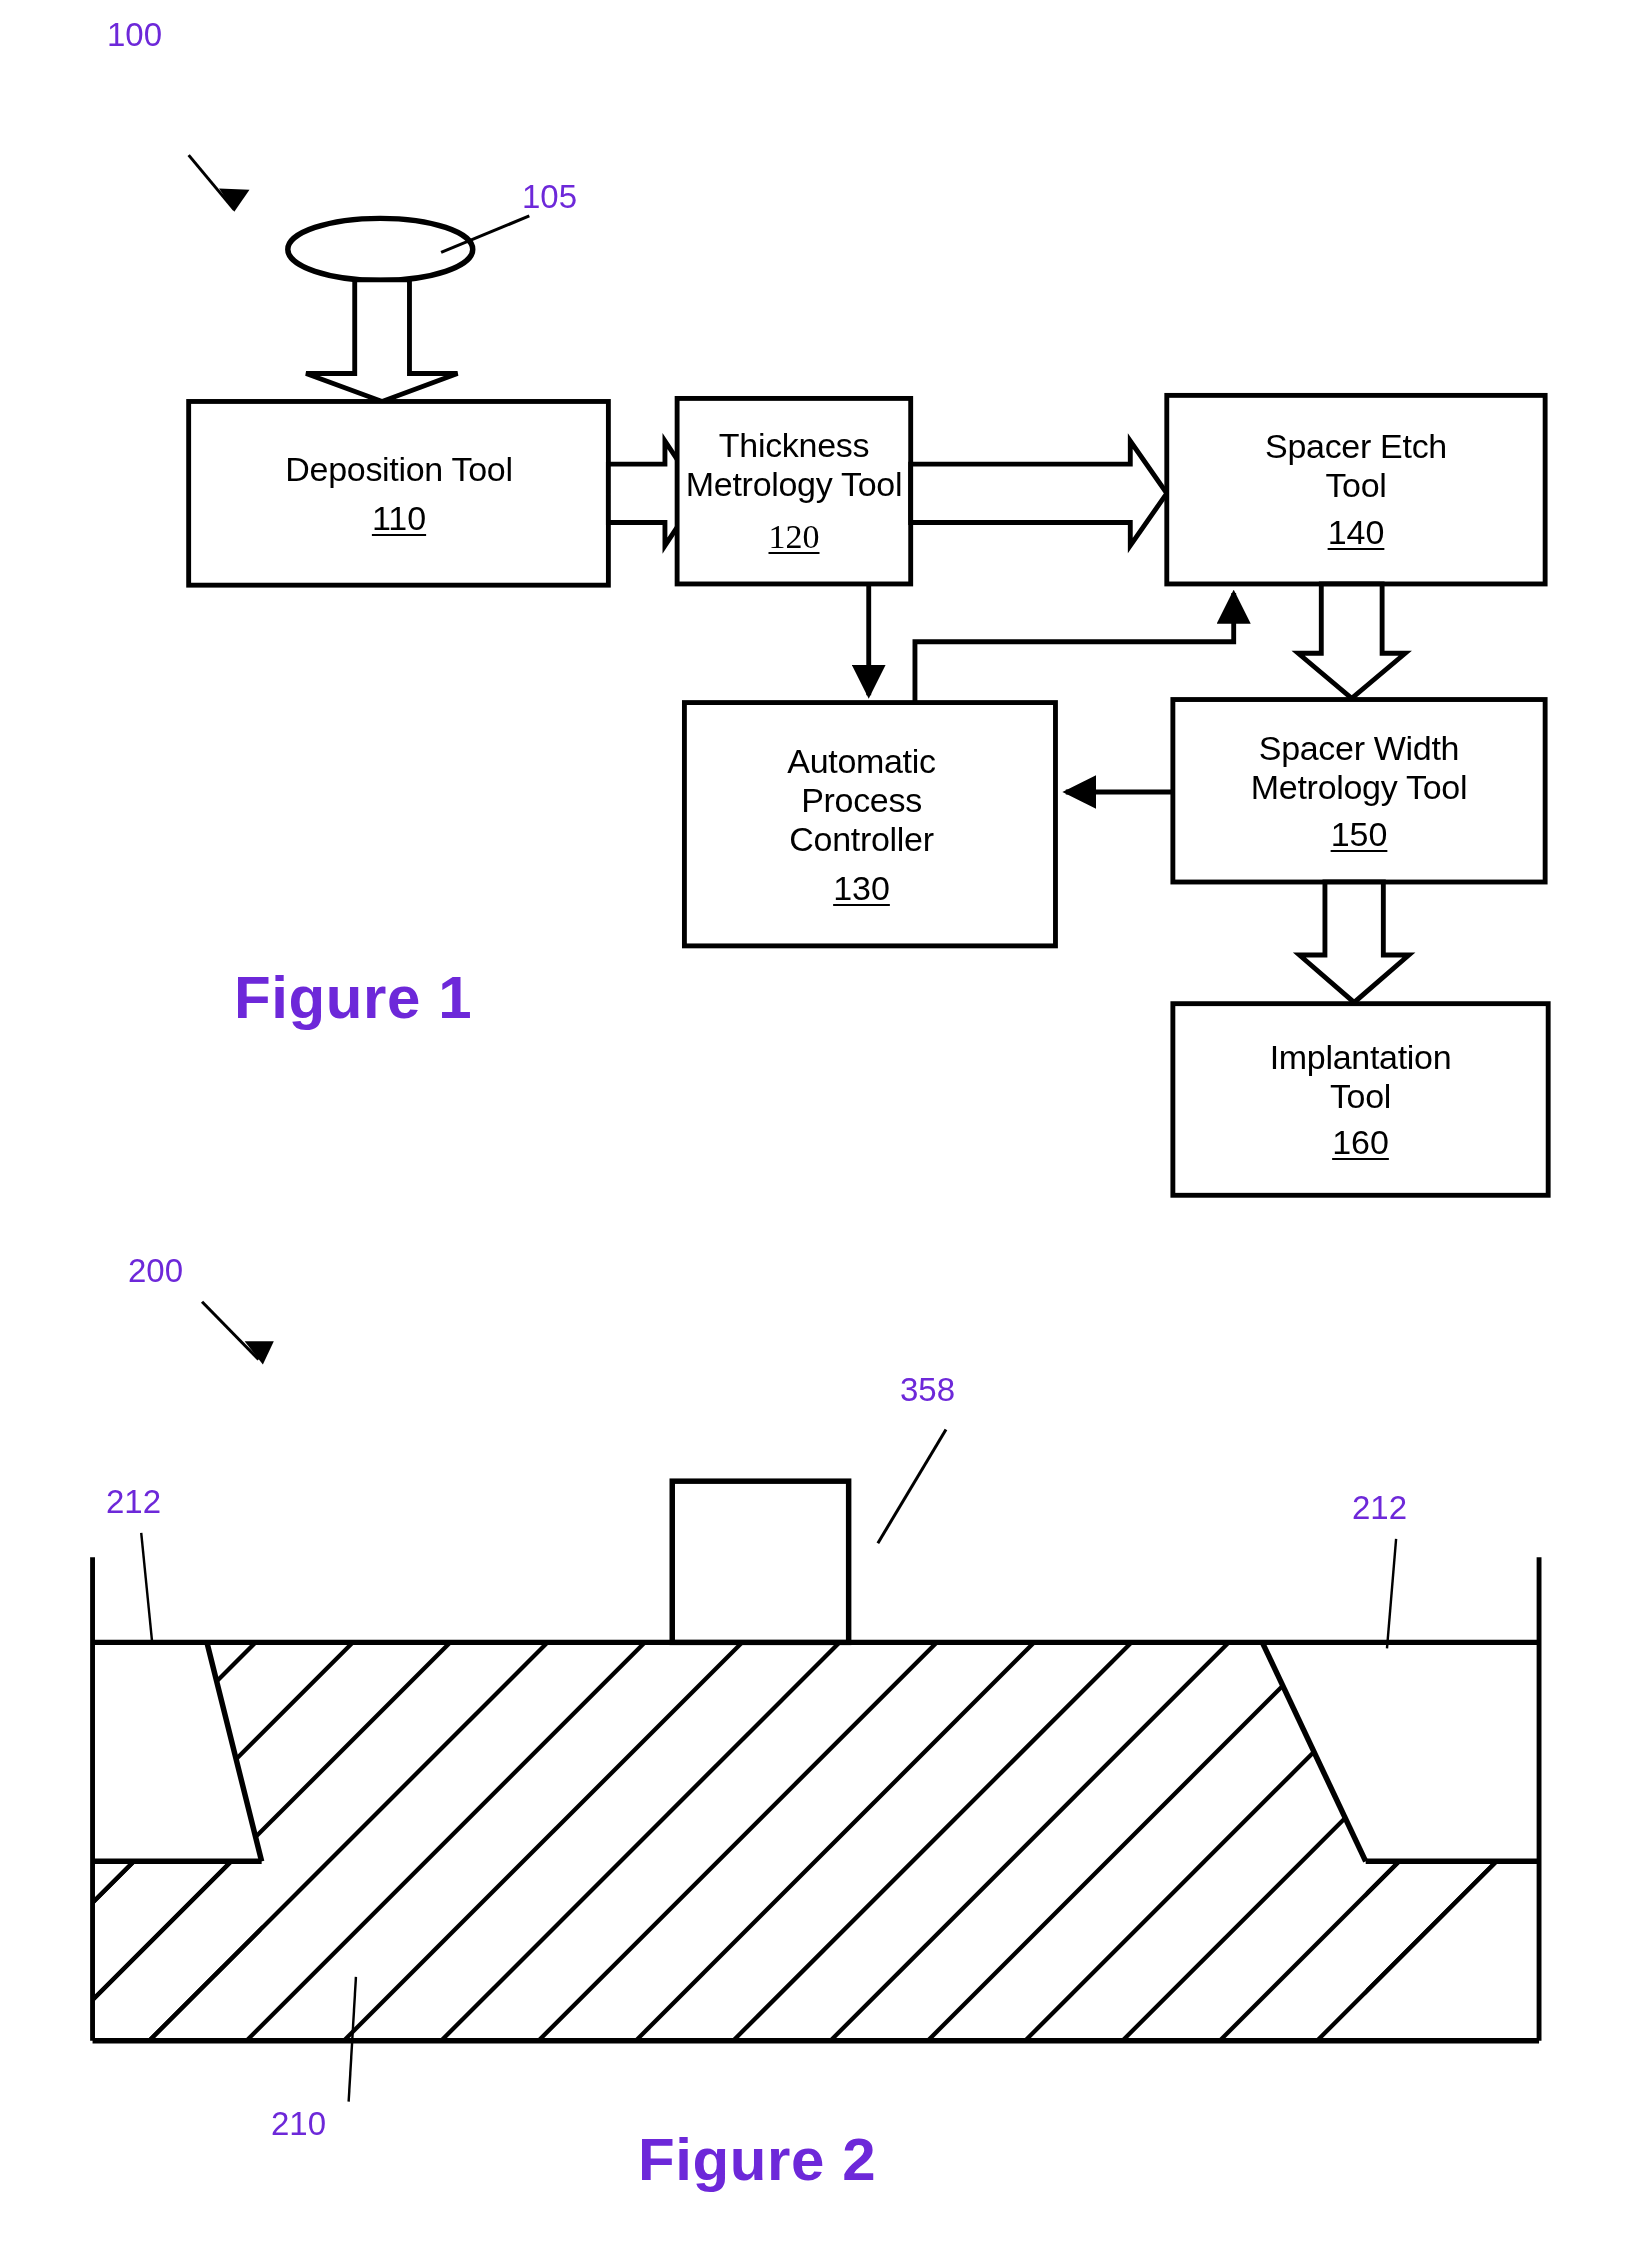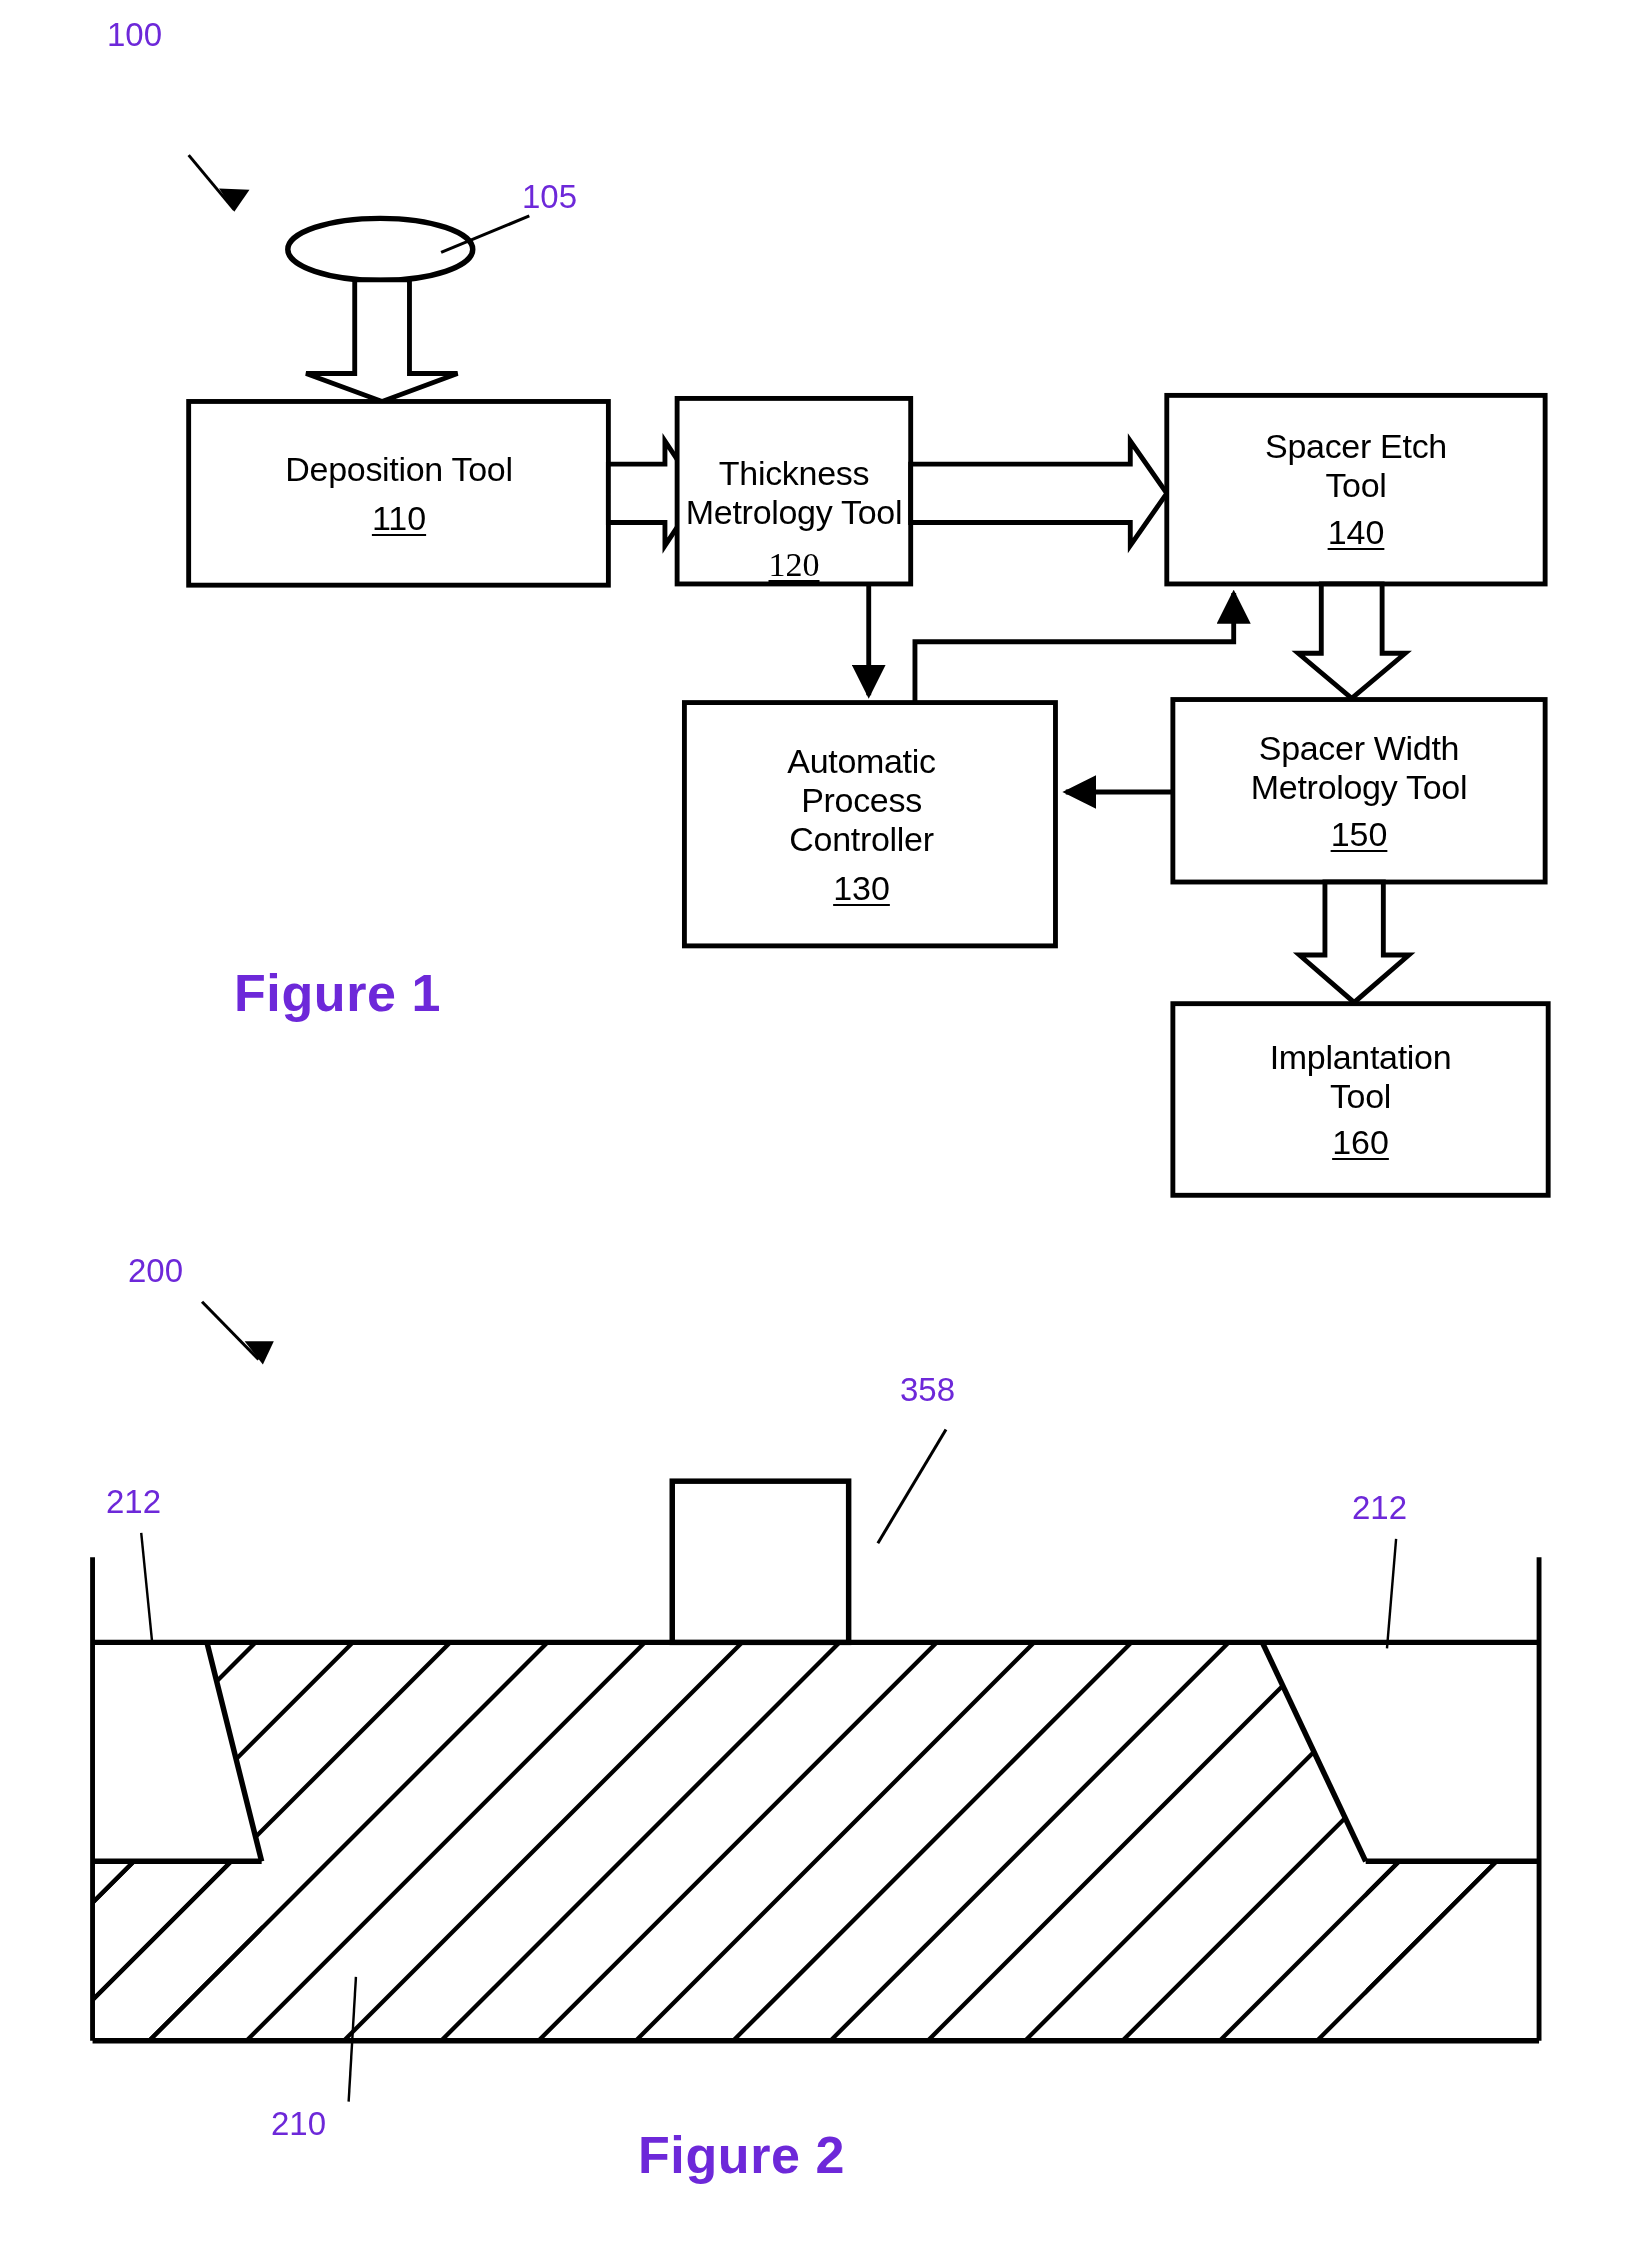--- a/index.html
+++ b/index.html
@@ -45,21 +45,21 @@
     font-size: 34px;
     text-decoration: underline;
     text-underline-offset: 4.3px;
     text-decoration-thickness: 2.4px;
   }
   .refnum {
     font-size: 33px;
     letter-spacing: 0px;
   }
   .figcap {
-    font-size: 52px;
+    font-size: 60px;
     font-weight: bold;
     letter-spacing: 0.6px;
   }
   .boxwrap {
     position: absolute;
     display: flex;
     flex-direction: column;
     align-items: center;
     justify-content: center;
     box-sizing: border-box;
@@ -230,21 +230,21 @@
 
   <div class="txt refnum" style="left:107px; top:17px;">100</div>
 
   <div class="txt refnum" style="left:522px; top:179px;">105</div>
 
   <div class="boxwrap" style="left:189px; top:402px; width:420px; height:184px;">
     <div class="boxlabel">Deposition Tool</div>
     <div class="boxnum" style="margin-top:9.7px;">110</div>
   </div>
 
-  <div class="boxwrap" style="left:677px; top:398px; width:234px; height:186px;justify-content:flex-end;">
+  <div class="boxwrap" style="left:677px; top:398px; width:234px; height:186px;">
     <div class="boxlabel">Thickness</div>
     <div class="boxlabel">Metrology Tool</div>
     <div class="boxnum" style="margin-top:14px;font-family:Liberation Serif, serif;">120</div>
   </div>
 
   <div class="boxwrap" style="left:1167px; top:395px; width:378px; height:189px;">
     <div class="boxlabel">Spacer Etch</div>
     <div class="boxlabel">Tool</div>
     <div class="boxnum" style="margin-top:7.3px;">140</div>
   </div>

